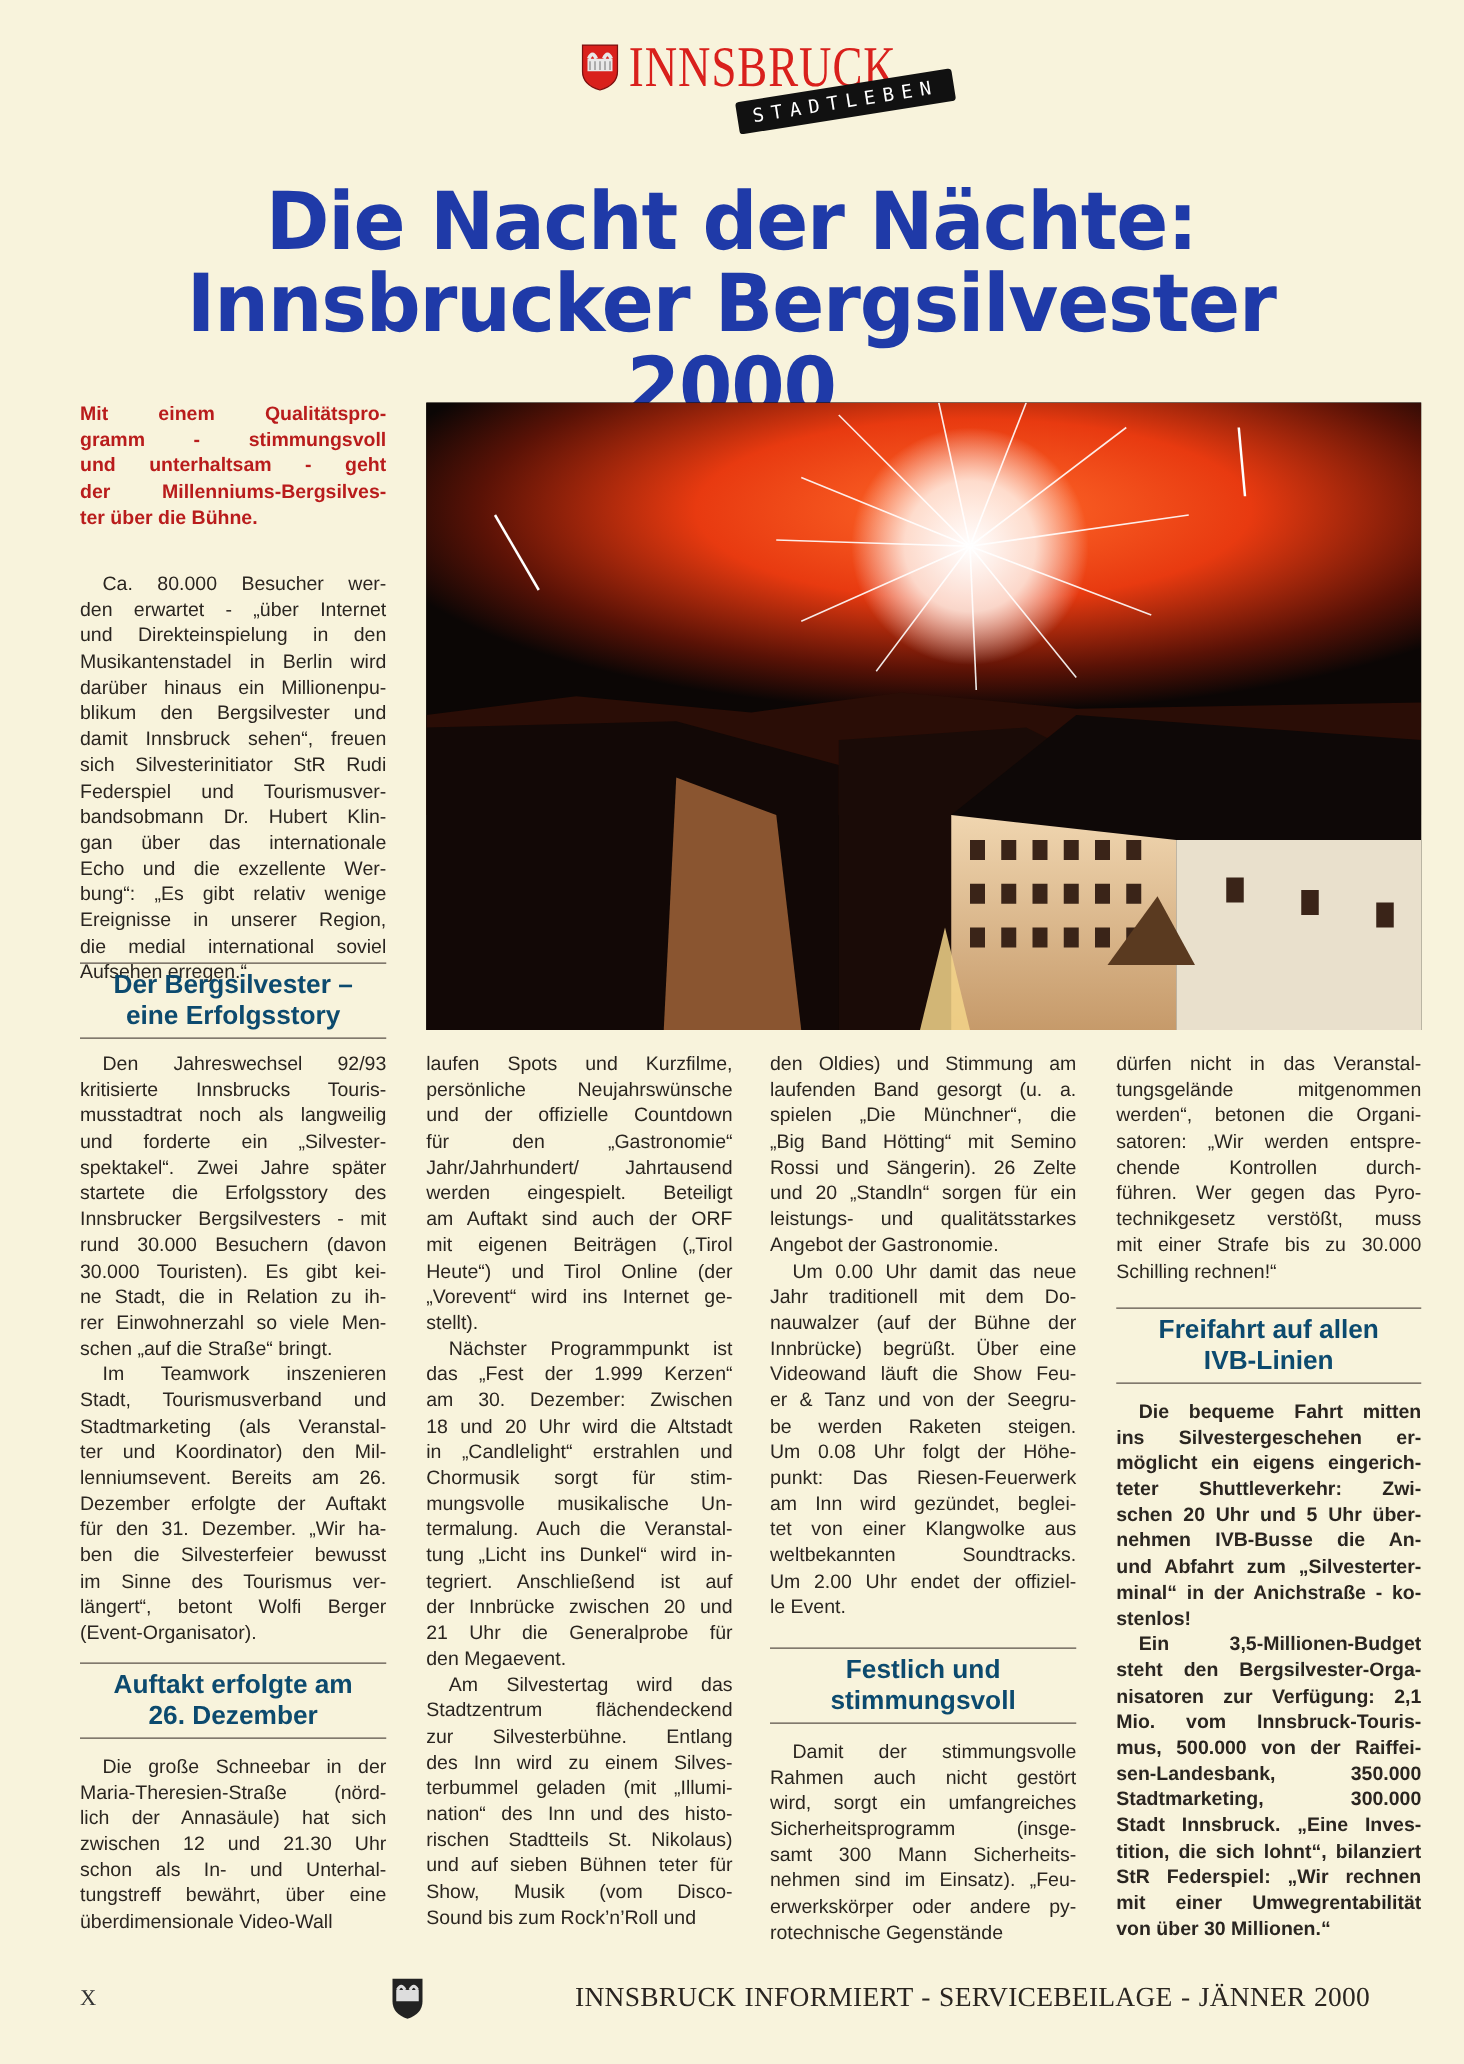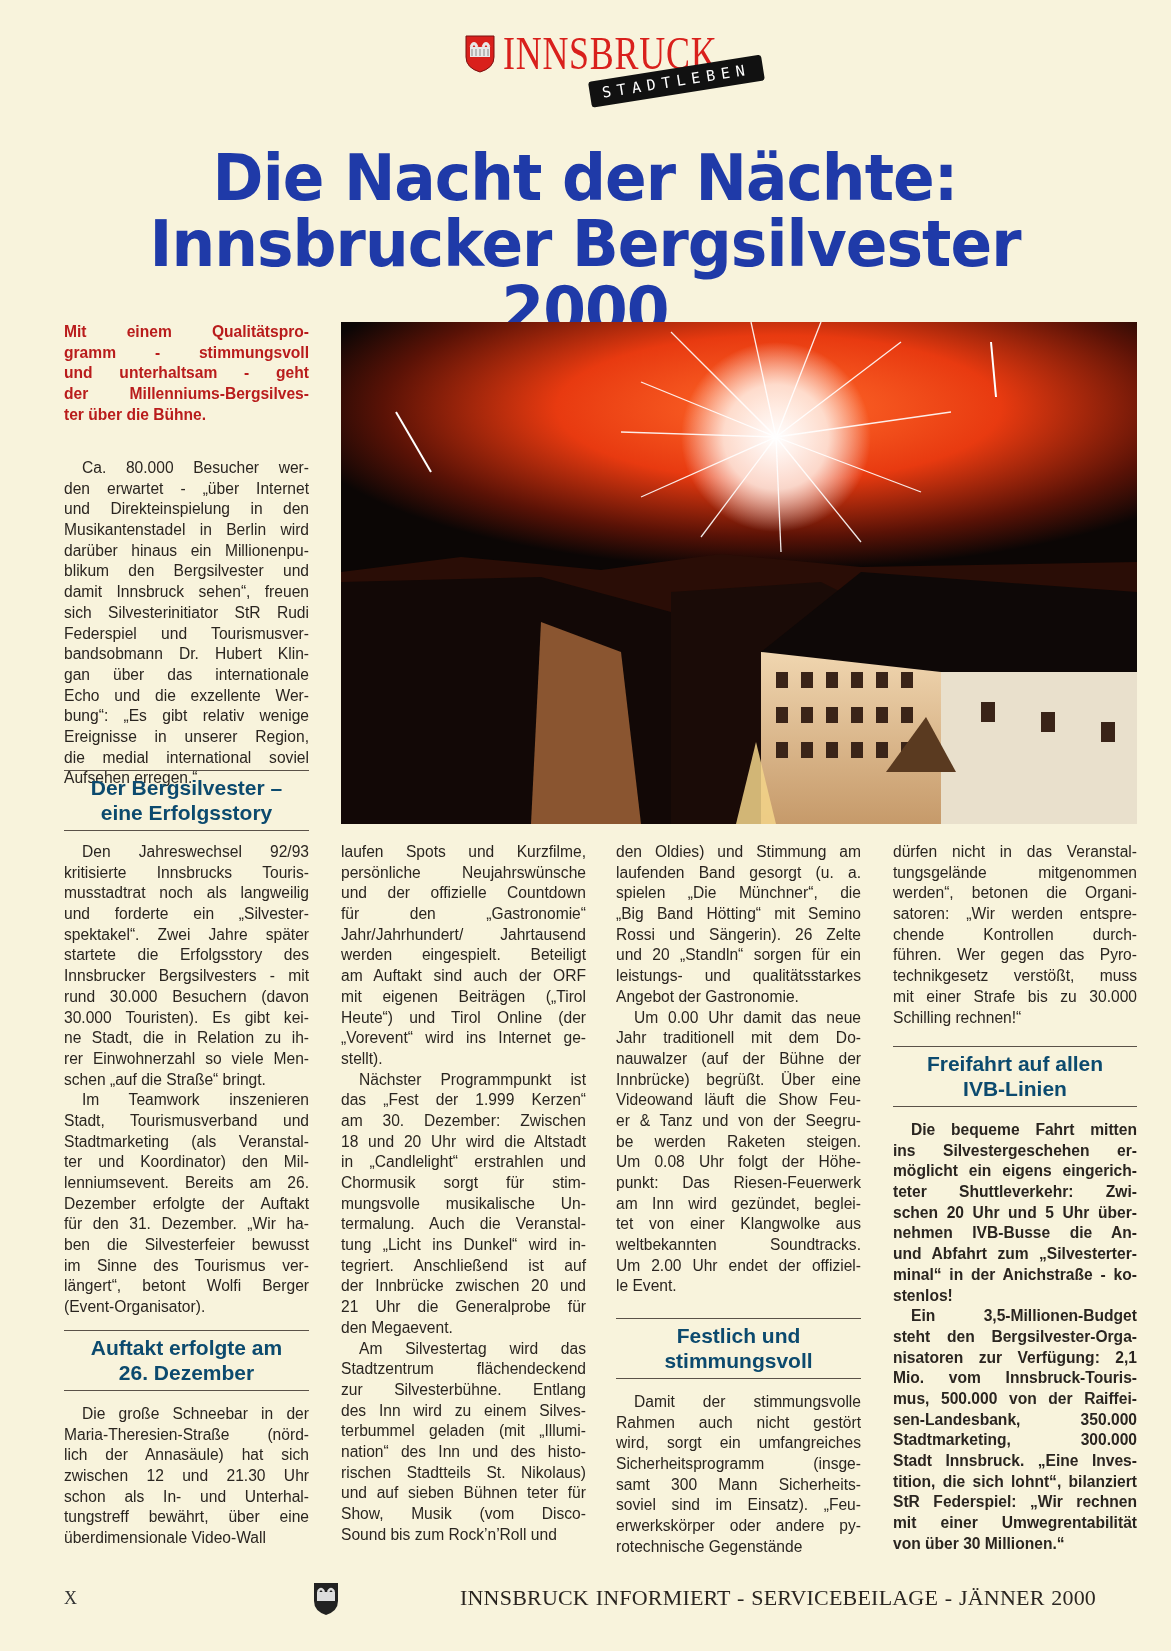--- a/index.html
+++ b/index.html
@@ -282,21 +282,21 @@
     <div>Festlich und</div>
     <div>stimmungsvoll</div>
   </div>
 </div>
 <div class="col" style="left:616px; top:1392px; width:245px;" id="col3-s">
     <div class="ln ind">Damit der stimmungsvolle</div>
     <div class="ln">Rahmen auch nicht gestört</div>
     <div class="ln">wird, sorgt ein umfangreiches</div>
     <div class="ln">Sicherheitsprogramm (insge-</div>
     <div class="ln">samt 300 Mann Sicherheits-</div>
-    <div class="ln">soviel sind im Einsatz). „Feu-</div>
+    <div class="ln">nehmen sind im Einsatz). „Feu-</div>
     <div class="ln">erwerkskörper oder andere py-</div>
     <div class="ln end">rotechnische Gegenstände</div>
   </div>
 
 <div class="col" style="left:893px; top:842px; width:244px;" id="col4">
     <div class="ln">dürfen nicht in das Veranstal-</div>
     <div class="ln">tungsgelände mitgenommen</div>
     <div class="ln">werden“, betonen die Organi-</div>
     <div class="ln">satoren: „Wir werden entspre-</div>
     <div class="ln">chende Kontrollen durch-</div>

